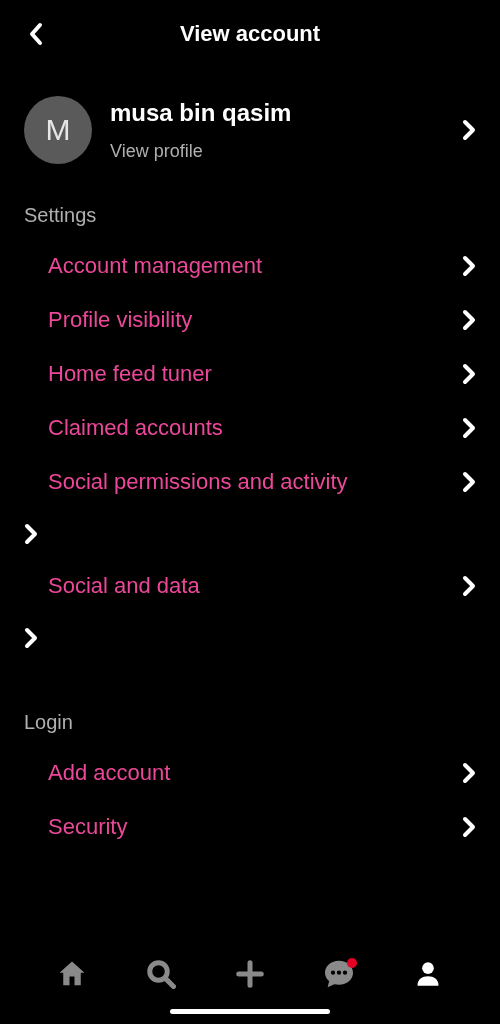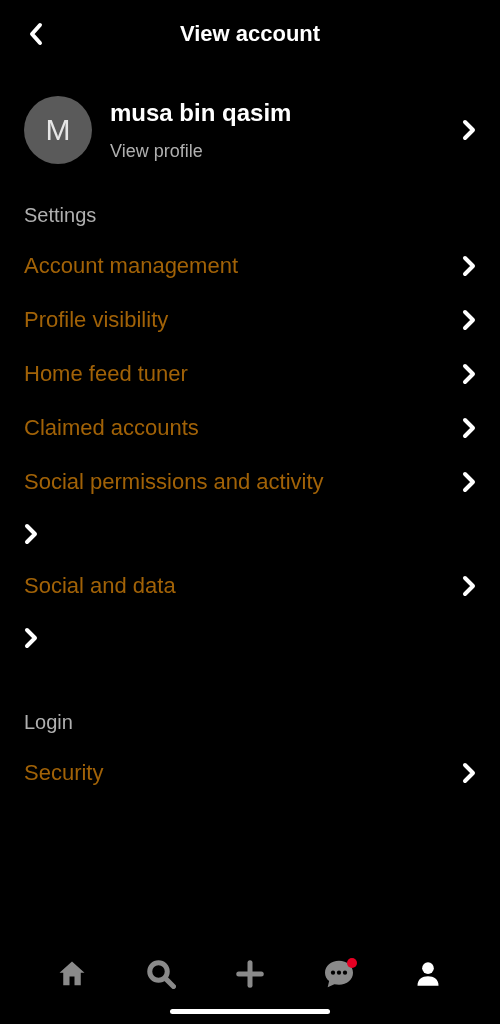--- a/index.html
+++ b/index.html
@@ -92,21 +92,22 @@
     .row {
       display: flex;
       align-items: center;
       justify-content: space-between;
       padding: 14px 24px;
       gap: 12px;
     }
     .row-label {
       font-size: 22px;
       font-weight: 500;
-      color: #a16207;
+      color: #ec4899;
+      margin-left: 24px;
     }
     .spacer-lg {
       height: 28px;
     }
     .tabbar {
       position: absolute;
       bottom: 0;
       left: 0;
       right: 0;
       height: 86px;
@@ -217,20 +218,26 @@
         <path d="M3 3 L11 11 L3 19" stroke="#fff" stroke-width="4" stroke-linecap="round" stroke-linejoin="round"></path>
       </svg>
   </div>
 </div>
 
 <div class="spacer-lg"></div>
 
 <div class="section-label">Login</div>
 <div class="list">
   <div class="row">
+    <div class="row-label">Add account</div>
+    <svg width="14" height="22" viewBox="0 0 14 22" fill="none">
+        <path d="M3 3 L11 11 L3 19" stroke="#fff" stroke-width="4" stroke-linecap="round" stroke-linejoin="round"></path>
+      </svg>
+  </div>
+  <div class="row">
     <div class="row-label">Security</div>
     <svg width="14" height="22" viewBox="0 0 14 22" fill="none">
         <path d="M3 3 L11 11 L3 19" stroke="#fff" stroke-width="4" stroke-linecap="round" stroke-linejoin="round"></path>
       </svg>
   </div>
 </div>
 
 <div class="tabbar">
   <div class="tab">
     <svg width="30" height="30" viewBox="0 0 24 24" fill="#8a8a8a">

